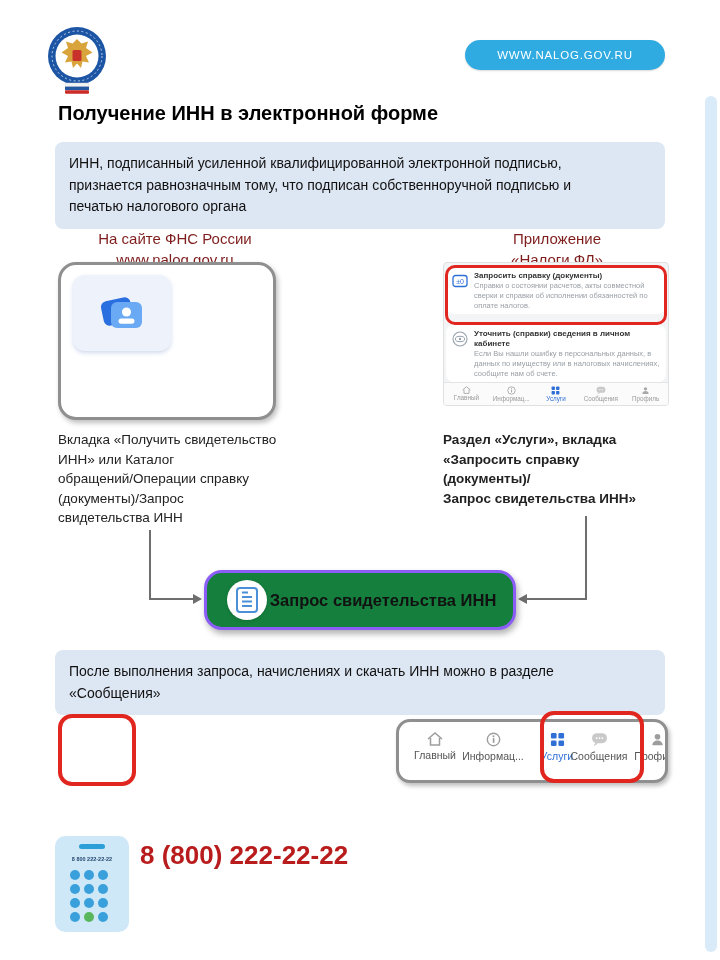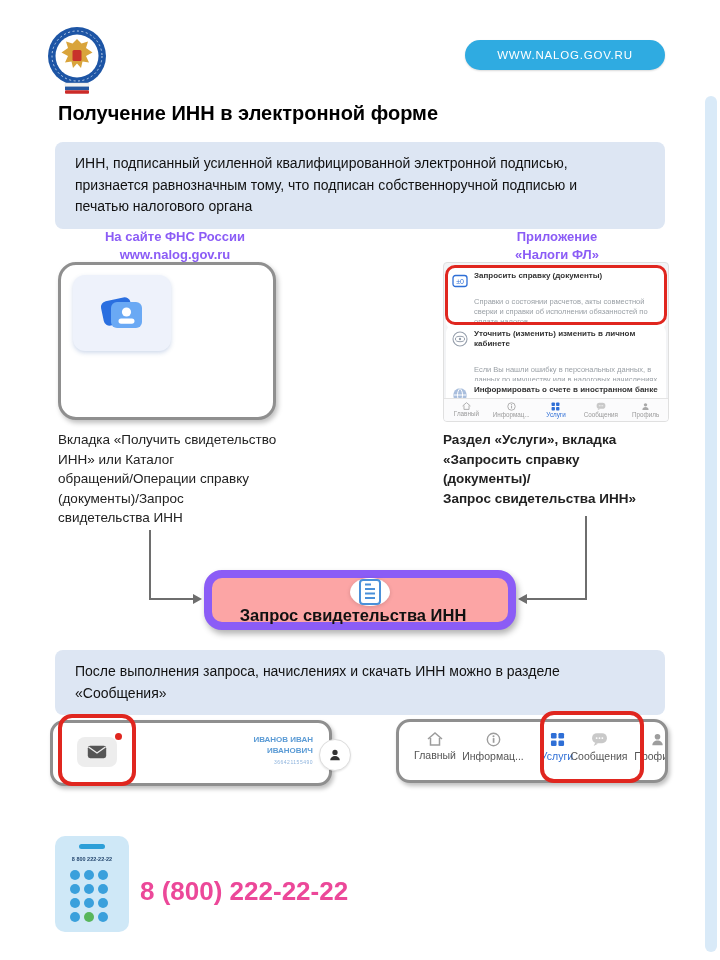--- a/index.html
+++ b/index.html
@@ -11,46 +11,46 @@
   
   .org-name{left:130px;top:44px;font-size:11.5px;font-weight:bold;color:#24466e;
             line-height:1.35;letter-spacing:.3px;}
   .site-pill{left:465px;top:40px;width:200px;height:30px;background:#2fabe1;border-radius:15px;
              display:flex;align-items:center;justify-content:center;color:#fff;font-size:11.5px;
              letter-spacing:.8px;box-shadow:0 1px 2px rgba(0,0,0,.15);cursor:pointer;}
   .page-title{left:58px;top:102px;font-size:20px;font-weight:bold;color:#000;}
 
   
   .note-box{left:55px;width:610px;background:#dde6f3;border-radius:8px;
-            padding:11px 20px;font-size:14px;line-height:1.55;color:#111;box-sizing:border-box;}
+            padding:11px 14px;font-size:14px;line-height:1.55;color:#111;box-sizing:border-box;}
   .note1{top:142px;}
   .note2{top:650px;}
 
   
-  .col-head{top:228px;font-size:13px;font-weight:bold;color:#8b5cf6;text-align:center;line-height:1.4;}
+  .col-head{top:228px;font-size:15px;font-weight:normal;color:#7f1d1d;text-align:center;line-height:1.4;}
   .col-head.left{left:75px;width:200px;}
   .col-head.right{left:462px;width:190px;}
 
   
   .site-card{left:58px;top:262px;width:218px;height:158px;background:#fff;border:3px solid #8f8f8f;
              border-radius:18px;box-shadow:2px 3px 5px rgba(0,0,0,.25);box-sizing:border-box;}
   .tile{position:absolute;left:12px;top:10px;width:98px;height:76px;border-radius:12px;
         background:#eef2fb;box-shadow:0 2px 4px rgba(70,110,180,.25);display:flex;
         align-items:center;justify-content:center;}
   .tile-label{position:absolute;left:10px;top:96px;font-size:12.5px;font-weight:bold;color:#111;
               line-height:1.45;}
 
   
-  .app-shot{left:443px;top:262px;width:226px;height:160px;background:#f3f4f6;
+  .app-shot{left:443px;top:262px;width:226px;height:144px;background:#f3f4f6;
             border:1px solid #e0e0e0;border-radius:4px;overflow:hidden;box-sizing:border-box;}
   .svc{position:absolute;left:2px;width:220px;background:#fff;border-radius:8px;
        padding:4px 6px 4px 28px;box-sizing:border-box;}
   .svc-icon{position:absolute;left:6px;top:6px;}
   .svc-title{font-size:8px;font-weight:bold;color:#333;line-height:1.25;}
-  .svc-desc{font-size:7.5px;color:#9aa0a6;line-height:1.3;margin-top:16px;}
+  .svc-desc{font-size:7.5px;color:#9aa0a6;line-height:1.3;margin-top:0;}
   .svc1{top:4px;} .svc2{top:62px;} .svc3{top:118px;height:36px;}
   .app-redbox{position:absolute;left:1px;top:2px;width:222px;height:60px;border:3.5px solid #e0261f;
               border-radius:10px;box-sizing:border-box;pointer-events:none;}
   .app-tabbar{position:absolute;left:0;bottom:0;width:100%;height:22px;background:#fbfbfc;
               border-top:1px solid #e4e4e4;display:flex;}
   .app-tab{flex:1;display:flex;flex-direction:column;align-items:center;justify-content:center;
            font-size:6.3px;color:#9a9a9a;line-height:1;gap:1px;overflow:hidden;white-space:nowrap;cursor:pointer;}
   .app-tab.active{color:#2f6fd6;}
 
   
@@ -58,23 +58,23 @@
   .caption.left{left:58px;width:320px;}
   .caption.right{left:443px;width:240px;font-weight:bold;}
 
   
   .line{background:#6e6e6e;}
   .arrowhead{width:0;height:0;border-top:5px solid transparent;border-bottom:5px solid transparent;}
   .ah-right{border-left:9px solid #6e6e6e;}
   .ah-left{border-right:9px solid #6e6e6e;}
 
   
-  .req-btn{left:204px;top:570px;width:312px;height:60px;background:#fca5a5;border:8px solid #8b5cf6;
+  .req-btn{left:204px;top:570px;width:312px;height:60px;background:#15803d;border:3px solid #8b5cf6;
            border-radius:18px;box-shadow:2px 4px 6px rgba(0,0,0,.3);display:flex;align-items:center;
-           box-sizing:border-box;cursor:pointer;flex-direction:column;}
+           box-sizing:border-box;cursor:pointer;}
   .req-icon-circle{width:40px;height:40px;background:#fff;border-radius:50%;margin-left:20px;
                    box-shadow:0 1px 4px rgba(0,0,0,.15);display:flex;align-items:center;justify-content:center;}
   .req-label{flex:1;text-align:center;font-size:16.5px;font-weight:bold;color:#111;padding-right:14px;}
 
   
   .msg-card{left:50px;top:720px;width:282px;height:66px;background:#fff;border:3px solid #8f8f8f;
             border-radius:14px;box-shadow:2px 3px 4px rgba(0,0,0,.25);box-sizing:border-box;}
   .env-chip{position:absolute;left:24px;top:14px;width:40px;height:30px;background:#ededed;
             border-radius:8px;display:flex;align-items:center;justify-content:center;cursor:pointer;}
   .env-dot{position:absolute;left:62px;top:10px;width:7px;height:7px;background:#e0261f;border-radius:50%;}
@@ -99,21 +99,21 @@
 
   
   .phone-icon{left:55px;top:836px;width:74px;height:96px;background:#cfe8f7;border-radius:10px;}
   .phone-speaker{position:absolute;left:24px;top:8px;width:26px;height:5px;background:#2d9fd8;border-radius:3px;}
   .phone-mini-num{position:absolute;left:0;top:20px;width:100%;text-align:center;font-size:5.5px;
                   font-weight:bold;color:#24466e;}
   .keypad{position:absolute;left:15px;top:34px;display:grid;grid-template-columns:repeat(3,10px);
           grid-auto-rows:10px;gap:4px;}
   .kdot{width:10px;height:10px;border-radius:50%;background:#3aa0dc;}
   .kdot.green{background:#58b65c;}
-  .phone-number{left:140px;top:840px;font-size:26px;font-weight:bold;color:#ec4899;margin-top:36px;}
+  .phone-number{left:140px;top:840px;font-size:26px;font-weight:bold;color:#b91c1c;}
   .phone-desc{left:140px;top:882px;font-size:13px;color:#222;line-height:1.5;}
 
   .side-stripe{left:705px;top:96px;width:12px;height:856px;background:#d9eaf8;border-radius:6px;}
 </style>
 </head>
 <body>
 
 <div class="page">
 
   <svg class="abs" style="left:46px;top:26px" width="62" height="72" viewBox="0 0 62 72">
@@ -166,22 +166,22 @@
       <div class="svc-title">Запросить справку (документы)</div>
       <div class="svc-desc">Справки о состоянии расчетов, акты совместной сверки и справки об исполнении обязанностей по оплате налогов.</div>
     </div>
 
     <div class="svc svc2">
       <svg class="svc-icon" width="16" height="16" viewBox="0 0 16 16">
         <circle cx="8" cy="8" r="7" fill="none" stroke="#97a0ad" stroke-width="1.1"></circle>
         <ellipse cx="8" cy="8" rx="4.6" ry="2.7" fill="none" stroke="#97a0ad" stroke-width="1"></ellipse>
         <circle cx="8" cy="8" r="1.2" fill="#97a0ad"></circle>
       </svg>
-      <div class="svc-title">Уточнить (изменить) изменить в личном кабинете</div>
-      <div class="svc-desc">Если Вы нашли ошибку в персональных данных, в данных по имуществу или в налоговых начислениях, сообщите нам об этом.</div>
+      <div class="svc-title">Уточнить (справки) сведения в личном кабинете</div>
+      <div class="svc-desc">Если Вы нашли ошибку в персональных данных, в данных по имуществу или в налоговых начислениях, сообщите нам об счете.</div>
     </div>
 
     <div class="svc svc3">
       <svg class="svc-icon" width="16" height="16" viewBox="0 0 16 16">
         <circle cx="8" cy="8" r="6.8" fill="#a9bedd"></circle>
         <path d="M1.5 8 h13 M8 1.5 c3.4 3 3.4 10 0 13 M8 1.5 c-3.4 3 -3.4 10 0 13" fill="none" stroke="#ffffff" stroke-width="1"></path>
       </svg>
       <div class="svc-title">Информировать о счете в иностранном банке</div>
       <div class="svc-desc">Операции с зарубежными счетами.</div>
     </div>
@@ -256,38 +256,20 @@
         <rect x="2" y="2" width="20" height="24" rx="3" fill="#fff" stroke="#4a90d9" stroke-width="2"></rect>
         <path d="M7 6.5 h6 M7 11 h10 M7 15.5 h10 M7 20 h10" stroke="#4a90d9" stroke-width="1.8" fill="none"></path>
       </svg>
     </div>
     <div class="req-label">Запрос свидетельства ИНН</div>
   </div>
 
   <div class="abs note-box note2 preline">После выполнения запроса, начислениях и скачать ИНН можно в разделе
 «Сообщения»</div>
 
-  <div class="abs msg-card">
-    <div class="env-chip">
-      <svg width="20" height="14" viewBox="0 0 20 14">
-        <rect x=".8" y=".8" width="18.4" height="12.4" rx="2.4" fill="#555"></rect>
-        <path d="M1.5 2 L10 8 L18.5 2" fill="none" stroke="#ededed" stroke-width="1.4"></path>
-      </svg>
-    </div>
-    <div class="env-dot"></div>
-    <div class="user-name preline">ИВАНОВ ИВАН
-ИВАНОВИЧ</div>
-    <div class="user-inn">366421155490</div>
-    <div class="user-avatar">
-      <svg width="14" height="14" viewBox="0 0 16 16">
-        <circle cx="8" cy="5" r="3" fill="#333"></circle>
-        <path d="M2.5 14 c0-3.2 2.5-5 5.5-5 s5.5 1.8 5.5 5z" fill="#333"></path>
-      </svg>
-    </div>
-  </div>
   <div class="redbox redbox-msg"></div>
 
   <div class="abs tab-card">
     <div class="big-tab bt1">
       <svg width="16" height="14" viewBox="0 0 16 14">
         <path d="M1 7 L8 1 L15 7 M3.5 6 v7 h9 v-7" fill="none" stroke="#9d9d9d" stroke-width="1.5"></path>
       </svg>
       <span>Главный</span>
     </div>
     <div class="big-tab bt2">

